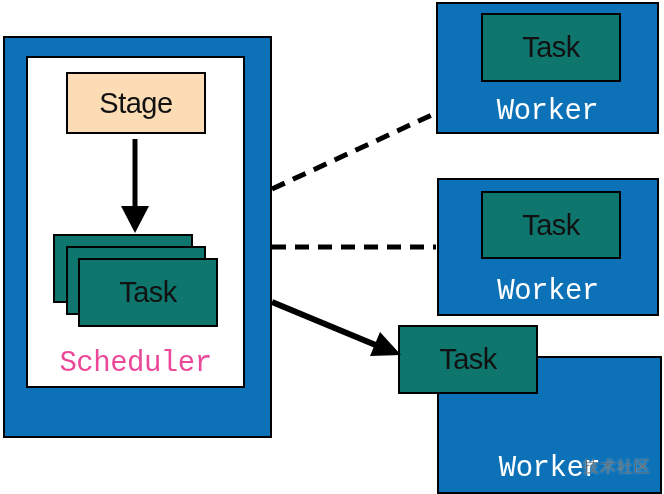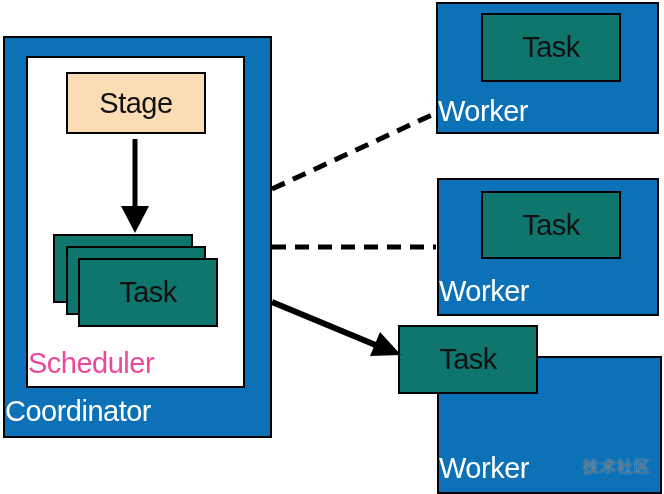--- a/index.html
+++ b/index.html
@@ -6,22 +6,22 @@
   .canvas{
     position:relative;width:664px;height:494px;background:#ffffff;overflow:hidden;
     font-family:"Liberation Sans", sans-serif;
   }
   .box{position:absolute;box-sizing:border-box;border:2px solid #000;}
   .blue{background:#0d71b7;}
   .lightblue{background:#0f766e;}
   .peach{background:#fbdcb4;}
   .whitepanel{background:#ffffff;}
   .lbl{
-    position:absolute;left:0;right:0;text-align:left;
-    font-size:29px;letter-spacing:-0.5px;line-height:1.1;white-space:nowrap;
+    position:absolute;left:0;right:0;text-align:center;
+    font-size:29px;letter-spacing:-0.5px;line-height:1.1;white-space:nowrap;font-family:Liberation Mono, monospace;
   }
   .lbl.dark{color:#ec4899;}
   .lbl.light{color:#ffffff;}
   .center-lbl{
     position:absolute;inset:0;display:flex;align-items:center;justify-content:center;
     font-size:29px;letter-spacing:-0.5px;color:#111;white-space:nowrap;
   }
   svg.connectors{position:absolute;left:0;top:0;z-index:6;pointer-events:none;}
   .watermark{
     position:absolute;left:583px;top:457px;z-index:7;
@@ -29,21 +29,20 @@
     text-shadow:0 0 2px rgba(255,255,255,0.65);
     letter-spacing:1px;white-space:nowrap;
   }
 </style>
 </head>
 <body>
 
 <div class="canvas">
 
   <div class="box blue" style="left:3px;top:36px;width:269px;height:402px;z-index:1;">
-    <div class="lbl light" style="bottom:8px;">Coordinator</div>
 
     <div class="box whitepanel" style="left:21px;top:18px;width:219px;height:332px;">
       <div class="lbl dark" style="bottom:6px;">Scheduler</div>
 
       <div class="box peach" style="left:38px;top:14px;width:140px;height:62px;">
         <div class="center-lbl">Stage</div>
       </div>
 
       <div class="box lightblue" style="left:25px;top:176px;width:140px;height:69px;"></div>
       <div class="box lightblue" style="left:38px;top:188px;width:140px;height:69px;"></div>

